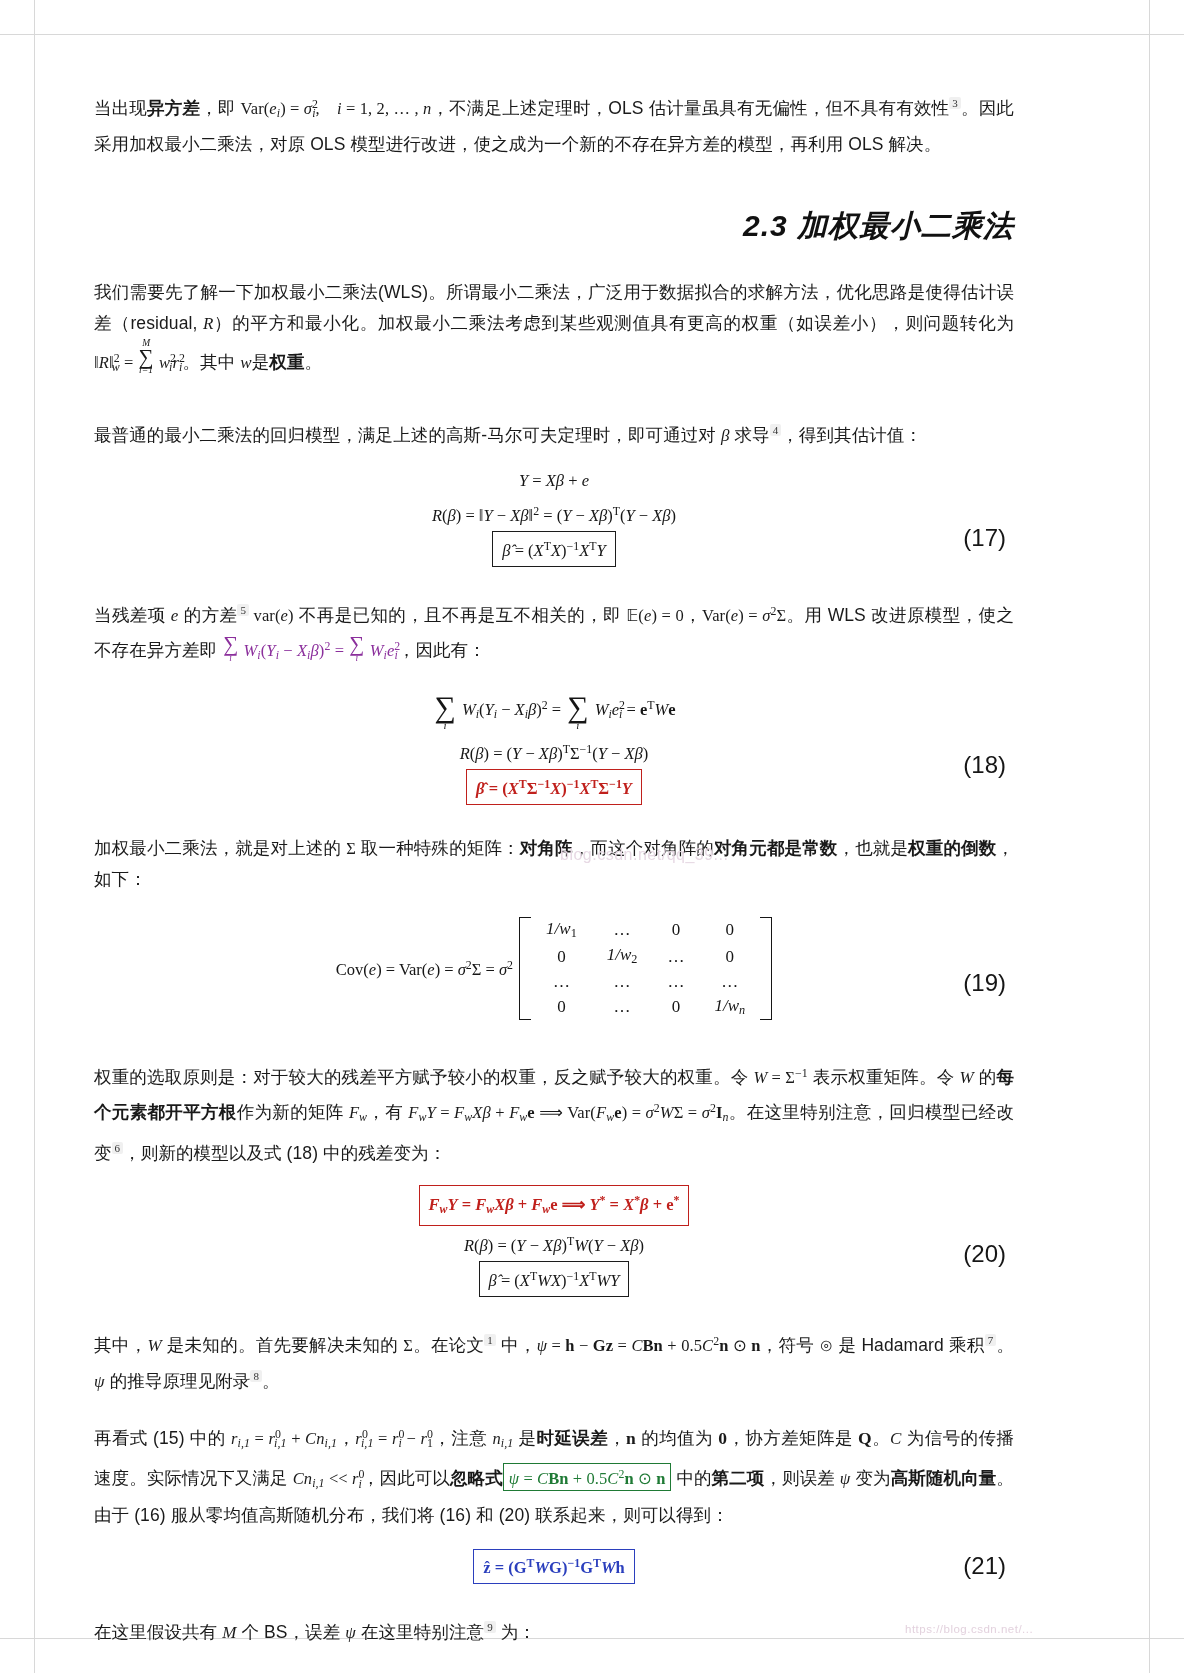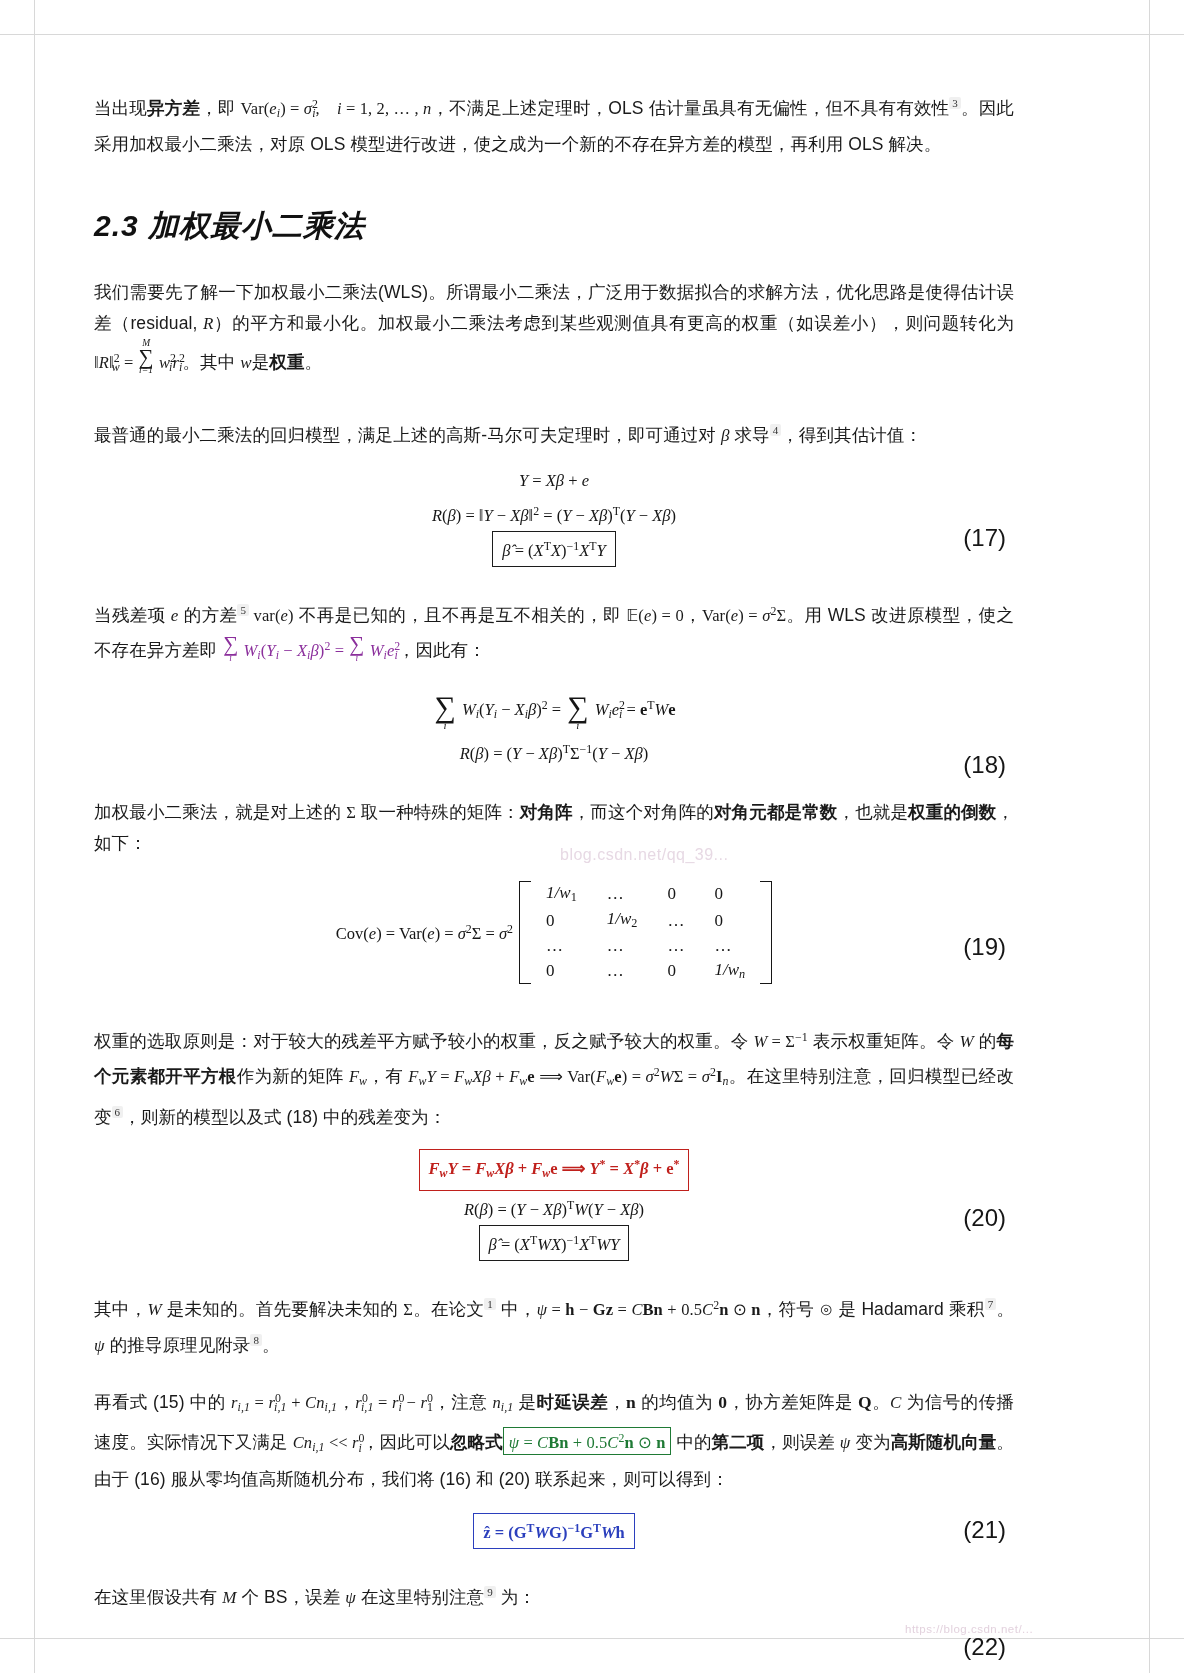--- a/index.html
+++ b/index.html
@@ -71,21 +71,21 @@
     vertical-align: super;
     background: #f0f0f0;
     padding: 0 3px;
     border-radius: 2px;
     color: #333;
     font-family: "Liberation Serif", serif;
   }
 
   
   .sec-title {
-    text-align: left;
+    text-align: right;
     font-family: "Liberation Sans", sans-serif;
     font-style: italic;
     font-weight: bold;
     font-size: 30px;
     letter-spacing: 1px;
     margin: 0;
     padding: 40px 0 30px 0;
     color: #111;
   }
 
@@ -192,21 +192,21 @@
     border-top: 1.4px solid #161616;
     border-bottom: 1.4px solid #161616;
   }
   .brk-l { border-left: 1.4px solid #161616; }
   .brk-r { border-right: 1.4px solid #161616; }
   table.mcells {
     border-collapse: collapse;
   }
   table.mcells td {
     padding: 2px 15px;
-    text-align: left;
+    text-align: center;
     font-family: "Liberation Serif", serif;
     font-size: 17px;
     font-style: italic;
     white-space: nowrap;
   }
   table.mcells td.n { font-style: normal; }
 
   
   .watermark {
     position: absolute;
@@ -270,20 +270,25 @@
       <span>当残差项 </span><span class="mathin">e</span><span> 的方差</span><sup class="fn">5</sup><span class="mathup"> var(<i class="v">e</i>)</span><span> 不再是已知的，且不再是互不相关的，即 </span><span class="mathup">𝔼(<i class="v">e</i>) = 0</span><span>，</span><span class="mathup">Var(<i class="v">e</i>) = <i class="v">σ</i><span class="sup2">2</span>Σ</span><span>。用 WLS 改进原模型，使之不存在异方差即 </span><span class="mathup purple"><span class="sumin"><span class="sg">∑</span><span class="lo"><i class="v">i</i></span></span> <i class="v">W</i><span class="sub">i</span>(<i class="v">Y</i><span class="sub">i</span> − <i class="v">X</i><span class="sub">i</span><i class="v">β</i>)<span class="sup2">2</span> = <span class="sumin"><span class="sg">∑</span><span class="lo"><i class="v">i</i></span></span> <i class="v">W</i><span class="sub">i</span><i class="v">e</i><span class="sup2">2</span><span class="sub" style="margin-left:-6px">i</span></span><span>，因此有：</span>
     </p>
 
     <div class="eqblock">
       <div class="eqlines">
         <span class="eqline" style="line-height:40px;">
           <span class="mathup"><span class="bigsum"><span class="sg">∑</span><span class="lo"><i class="v">i</i></span></span> <i class="v">W</i><span class="sub">i</span>(<i class="v">Y</i><span class="sub">i</span> − <i class="v">X</i><span class="sub">i</span><i class="v">β</i>)<span class="sup2">2</span> = <span class="bigsum"><span class="sg">∑</span><span class="lo"><i class="v">i</i></span></span> <i class="v">W</i><span class="sub">i</span><i class="v">e</i><span class="sup2">2</span><span class="sub" style="margin-left:-6px">i</span> = <span class="bfs">e</span><span class="sup2">T</span><i class="v">W</i><span class="bfs">e</span></span>
         </span>
         <span class="eqline">
           <span class="mathup"><i class="v">R</i>(<i class="v">β</i>) = (<i class="v">Y</i> − <i class="v">X</i><i class="v">β</i>)<span class="sup2">T</span>Σ<span class="sup2">−1</span>(<i class="v">Y</i> − <i class="v">X</i><i class="v">β</i>)</span>
+        </span>
+        <span class="eqline">
+          <span class="boxed-red">
+            <span class="mathup bf"><i class="v">β̂</i> = (<i class="v">X</i><span class="sup2">T</span>Σ<span class="sup2">−1</span><i class="v">X</i>)<span class="sup2">−1</span><i class="v">X</i><span class="sup2">T</span>Σ<span class="sup2">−1</span><i class="v">Y</i></span>
+          </span>
         </span>
       </div>
       <div class="eqnum" style="top:66px;">(18)</div>
     </div>
 
     <div class="gap-sm"></div>
 
     <p class="para cjk">
       <span>加权最小二乘法，就是对上述的 </span><span class="mathup">Σ</span><span> 取一种特殊的矩阵：</span><span class="bf">对角阵</span><span>，而这个对角阵的</span><span class="bf">对角元都是常数</span><span>，也就是</span><span class="bf">权重的倒数</span><span>，如下：</span>
     </p>

